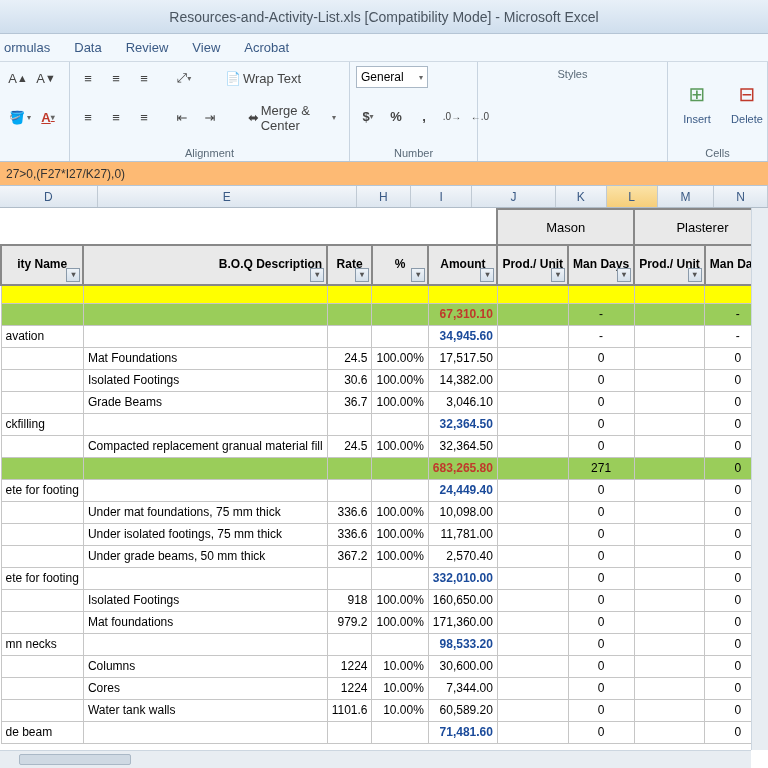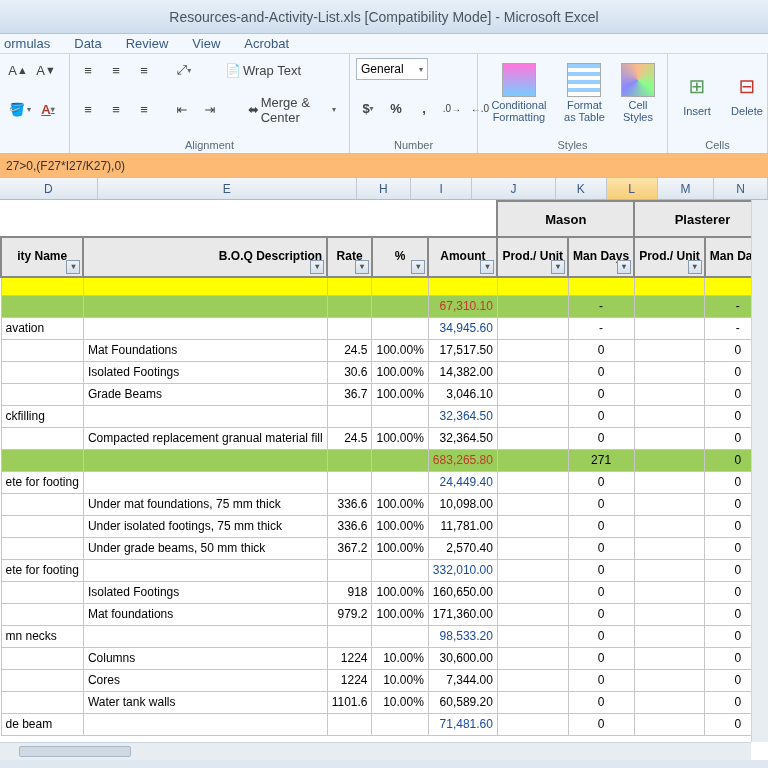--- a/index.html
+++ b/index.html
@@ -1,42 +1,42 @@
 <!DOCTYPE html>
 <html><head>
 <meta charset="utf-8">
 <style>
 *{box-sizing:border-box;margin:0;padding:0;font-family:"Segoe UI",Tahoma,sans-serif}
 body{background:#dfe8f0;width:768px;height:768px;overflow:hidden;font-size:12px}
 .titlebar{height:34px;background:linear-gradient(#e8f0f8,#cfdeed);display:flex;align-items:center;justify-content:center;color:#4a5560;font-size:14px;border-bottom:1px solid #b5c5d5}
-.menubar{height:20px;background:#f2f8fd;display:flex;align-items:center;padding-left:4px;gap:24px;color:#3a5a85;font-size:13px;border-bottom:1px solid #d0dae4}
+.menubar{height:28px;background:#f2f8fd;display:flex;align-items:center;padding-left:4px;gap:24px;color:#3a5a85;font-size:13px;border-bottom:1px solid #d0dae4}
 .menubar span{cursor:default}
 .ribbon{height:100px;background:#f2f8fd;border-bottom:1px solid #b5c5d5;display:flex}
 .rgroup{border-right:1px solid #c8d4e0;display:flex;flex-direction:column;justify-content:space-between;padding:4px 6px 2px}
 .rgroup .glabel{text-align:center;color:#5a6a78;font-size:11px;margin-top:2px}
 .rrow{display:flex;gap:4px;align-items:center}
 .rbtn{height:24px;min-width:24px;display:flex;align-items:center;justify-content:center;background:transparent;border:1px solid transparent;font-size:13px;color:#444}
 .ricon{width:20px;height:20px;display:flex;align-items:center;justify-content:center}
 .bigbtn{display:flex;flex-direction:column;align-items:center;gap:2px;padding:2px 6px;font-size:11px;color:#3a5a85;text-align:center;line-height:1.1}
 .bigbtn .ricon{width:34px;height:34px}
 .dd{width:72px;height:22px;border:1px solid #aab8c6;background:#fff;font-size:12px;padding:0 4px;display:flex;align-items:center;justify-content:space-between}
 .formulabar{height:24px;background:#fdba74;display:flex;align-items:center;border-bottom:1px solid #b5c5d5;padding-left:6px;font-size:12px;color:#333}
 .gridwrap{background:#fff;height:582px;overflow:hidden;position:relative}
 .colhdrs{display:flex;height:22px;background:linear-gradient(#f3f6fa,#dde6ef);border-bottom:1px solid #b0bcc8;font-size:12px;color:#3a5a85}
 .ch{border-right:1px solid #c0cad4;display:flex;align-items:center;justify-content:center}
 .ch.sel{background:linear-gradient(#fbe3a8,#f6ce7a)}
 table{border-collapse:collapse;width:100%;font-size:12px}
 td{border:1px solid #c6c6c6;height:22px;padding:0 4px;background:#fff;white-space:nowrap;overflow:hidden}
-td.th2{background:#e9e9e9;font-weight:bold;text-align:center;border:2px solid #888;font-size:13px;height:36px}
+td.th2{background:#e9e9e9;font-weight:normal;text-align:center;border:2px solid #888;font-size:13px;height:36px}
 td.th3{background:#e9e9e9;font-weight:bold;text-align:center;border:2px solid #888;font-size:12px;height:40px;position:relative;line-height:1.1}
 .fdrop{position:absolute;right:2px;bottom:2px;width:14px;height:14px;border:1px solid #8a9aaa;background:linear-gradient(#eef3f8,#d5e0eb);font-size:8px;display:flex;align-items:center;justify-content:center;color:#555}
 td.yellow{background:#ffff00;height:18px}
 td.green{background:#9acd5a}
-td.greentext{color:#c0392b;font-weight:normal;text-align:right}
-td.bluenum{color:#1a4a9a;font-weight:normal;text-align:right}
+td.greentext{color:#c0392b;font-weight:bold;text-align:right}
+td.bluenum{color:#1a4a9a;font-weight:bold;text-align:right}
 td.rnum{text-align:right}
 td.cnum{text-align:center}
 td.sect{font-weight:normal}
 .scrollv{position:absolute;right:0;top:22px;bottom:18px;width:17px;background:#e8edf2;border-left:1px solid #ccd6e0}
 .scrollh{position:absolute;left:0;right:17px;bottom:0;height:18px;background:#e8edf2;border-top:1px solid #ccd6e0;display:flex;align-items:center}
 .scrollh .sh-track{flex:1;height:100%;position:relative;margin-left:4px}
 .scrollh .sh-thumb{position:absolute;left:2%;width:15%;top:3px;bottom:3px;background:#cfd9e3;border:1px solid #aab8c6;border-radius:2px}
 .caret{font-size:8px;color:#666}
 </style>
 </head>
@@ -120,34 +120,20 @@
       <div class="rbtn">
           <b>,</b>
         </div>
       <div class="rbtn" style="font-size:10px">.0→</div>
       <div class="rbtn" style="font-size:10px">←.0</div>
     </div>
     <div class="glabel">Number</div>
   </div>
 
   <div class="rgroup" style="width:190px">
-    <div class="rrow" style="height:70px">
-      <div class="bigbtn">
-          <span class="ricon" style="background:linear-gradient(#f7d,#7cf);border:1px solid #aaa"></span>
-          <span>Conditional Formatting</span>
-        </div>
-      <div class="bigbtn">
-          <span class="ricon" style="background:repeating-linear-gradient(#9cf,#9cf 4px,#fff 4px,#fff 8px);border:1px solid #aaa"></span>
-          <span>Format as Table</span>
-        </div>
-      <div class="bigbtn">
-          <span class="ricon" style="background:conic-gradient(#fb8,#8f8,#88f,#fb8);border:1px solid #aaa"></span>
-          <span>Cell Styles</span>
-        </div>
-    </div>
     <div class="glabel">Styles</div>
   </div>
 
   <div class="rgroup" style="width:100px">
     <div class="rrow" style="height:70px">
       <div class="bigbtn">
           <span class="ricon" style="color:#5a9a5a;font-size:20px">⊞</span>
           <span>Insert</span>
         </div>
       <div class="bigbtn">

